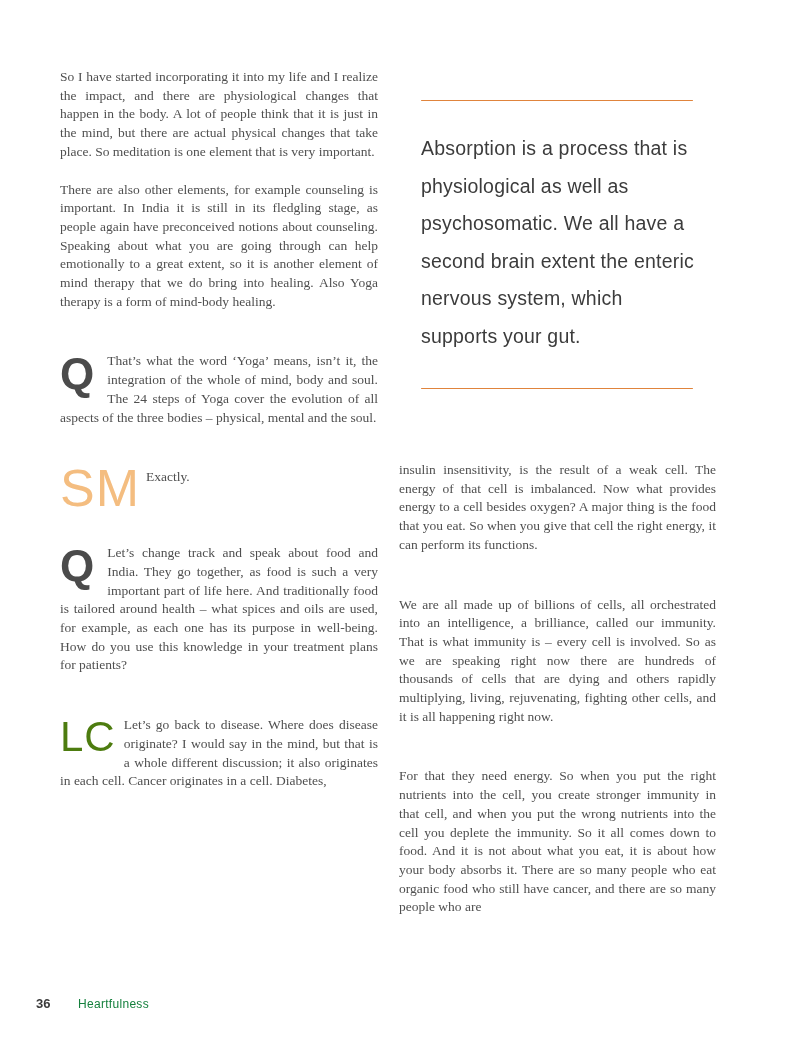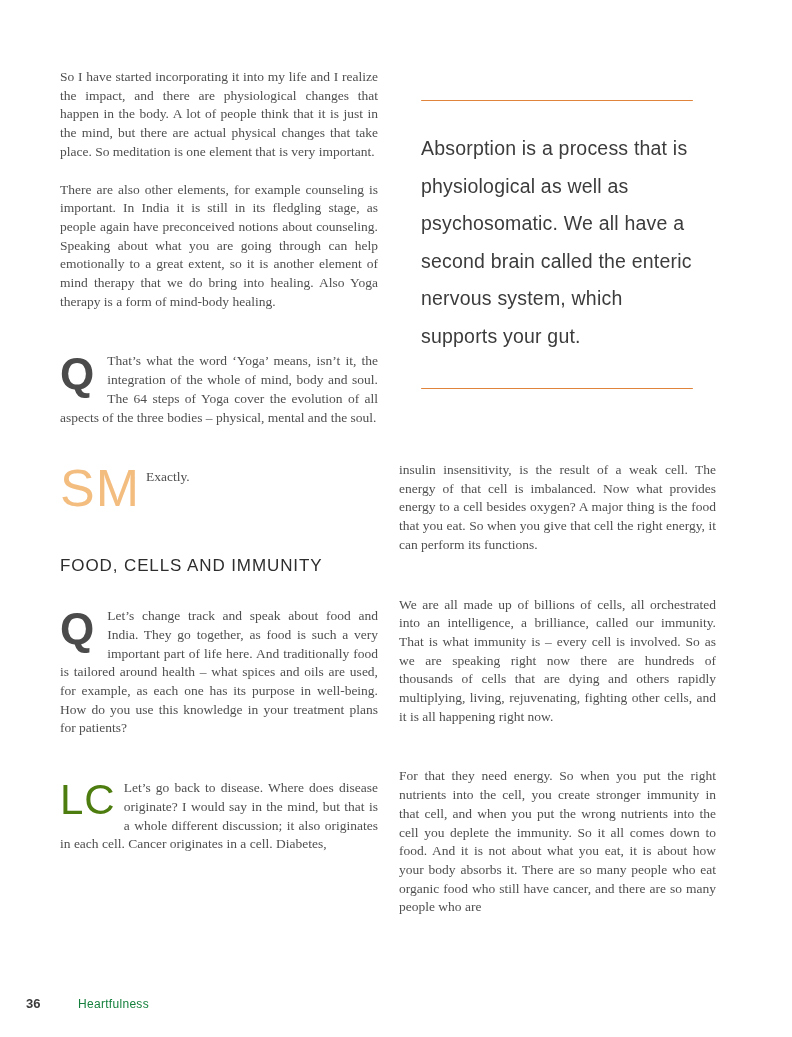--- a/index.html
+++ b/index.html
@@ -108,21 +108,21 @@
   
   .footer {
     position: absolute;
     left: 0;
     top: 996px;
     width: 792px;
     font-family: "Liberation Sans", "DejaVu Sans", sans-serif;
   }
   .footer-page-number {
     position: absolute;
-    left: 26px;
+    left: 36px;
     top: 0;
     font-size: 13px;
     font-weight: 700;
     color: #3a3a3a;
   }
   .footer-brand {
     position: absolute;
     left: 78px;
     top: 1px;
     font-size: 12px;
@@ -134,44 +134,43 @@
 <body>
 
 <div class="page">
 
   <div class="col-left">
     <p class="body-para">So I have started incorporating it into my life and I realize the impact, and there are physiological changes that happen in the body. A lot of people think that it is just in the mind, but there are actual physical changes that take place. So meditation is one element that is very important.</p>
     <p class="body-para">There are also other elements, for example counseling is important. In India it is still in its fledgling stage, as people again have preconceived notions about counseling. Speaking about what you are going through can help emotionally to a great extent, so it is another element of mind therapy that we do bring into healing. Also Yoga therapy is a form of mind-body healing.</p>
 
     <div class="marker-block">
       <span class="dropcap-q">Q</span>
-      <p class="body-para">That’s what the word ‘Yoga’ means, isn’t it, the integration of the whole of mind, body and soul. The 64 steps of Yoga cover the evolution of all aspects of the three bodies – physical, mental and the soul.</p>
+      <p class="body-para">That’s what the word ‘Yoga’ means, isn’t it, the integration of the whole of mind, body and soul. The 24 steps of Yoga cover the evolution of all aspects of the three bodies – physical, mental and the soul.</p>
     </div>
 
     <div class="sm-block">
       <span class="dropcap-sm">SM</span>
       <span class="sm-text">Exactly.</span>
     </div>
 
-    <h2 class="section-heading">FOOD, CELLS AND IMMUNITY</h2>
 
     <div class="marker-block heading-to-q">
       <span class="dropcap-q">Q</span>
       <p class="body-para">Let’s change track and speak about food and India. They go together, as food is such a very important part of life here. And traditionally food is tailored around health – what spices and oils are used, for example, as each one has its purpose in well-being. How do you use this knowledge in your treatment plans for patients?</p>
     </div>
 
     <div class="marker-block">
       <span class="dropcap-lc">LC</span>
       <p class="body-para">Let’s go back to disease. Where does disease originate?  I would say in the mind, but that is a whole different discussion; it also originates in each cell. Cancer originates in a cell. Diabetes,</p>
     </div>
   </div>
 
   <div class="col-right">
     <div class="pull-quote-rule"></div>
-    <p class="pull-quote-text">Absorption is a process that is physiological as well as psychosomatic. We all have a second brain called the enteric nervous system, which supports your gut.</p>
+    <p class="pull-quote-text">Absorption is a process that is physiological as well as psychosomatic. We all have a second brain extent the enteric nervous system, which supports your gut.</p>
     <div class="pull-quote-rule"></div>
 
     <p class="body-para rc-para-1">insulin insensitivity, is the result of a weak cell. The energy of that cell is imbalanced. Now what provides energy to a cell besides oxygen? A major thing is the food that you eat. So when you give that cell the right energy, it can perform its functions.</p>
     <p class="body-para rc-para-2">We are all made up of billions of cells, all orchestrated into an intelligence, a brilliance, called our immunity. That is what immunity is – every cell is involved. So as we are speaking right now there are hundreds of thousands of cells that are dying and others rapidly multiplying, living, rejuvenating, fighting other cells, and it is all happening right now.</p>
     <p class="body-para rc-para-3">For that they need energy. So when you put the right nutrients into the cell, you create stronger immunity in that cell, and when you put the wrong nutrients into the cell you deplete the immunity. So it all comes down to food. And it is not about what you eat, it is about how your body absorbs it. There are so many people who eat organic food who still have cancer, and there are so many people who are</p>
   </div>
 
   <div class="footer">
     <span class="footer-page-number">36</span>
     <span class="footer-brand">Heartfulness</span>

